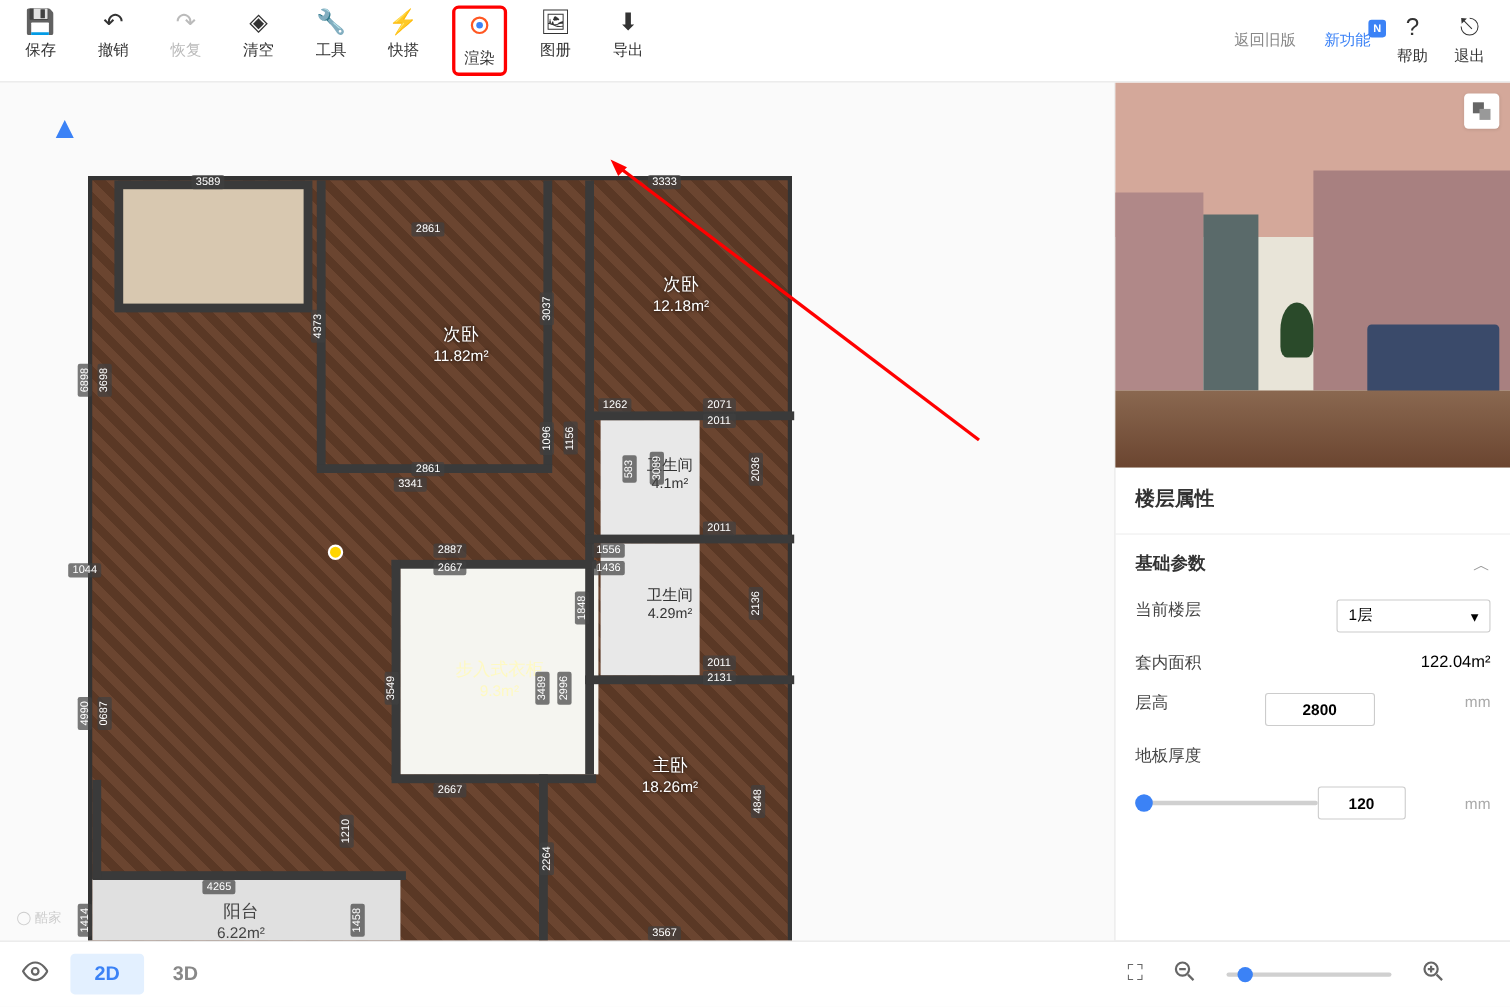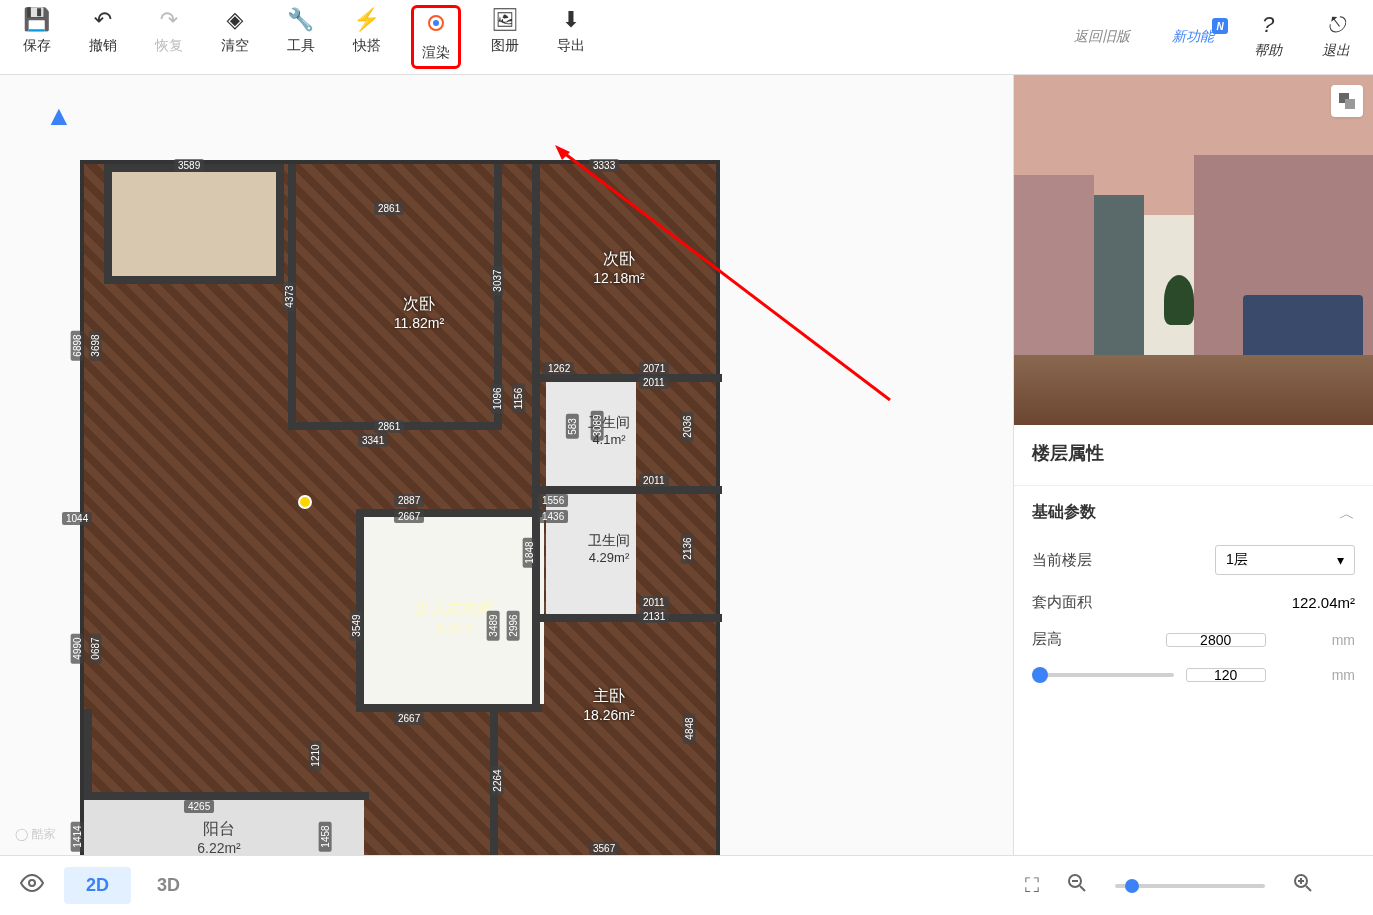--- a/index.html
+++ b/index.html
@@ -1,21 +1,21 @@
 <!DOCTYPE html>
 <html><head>
 <meta charset="utf-8">
 <style>
 * { margin: 0; padding: 0; box-sizing: border-box; font-family: -apple-system, "Microsoft YaHei", sans-serif; }
 body { width: 1373px; height: 915px; overflow: hidden; background: #fff; display: flex; flex-direction: column; }
 
 
 .top-toolbar { height: 75px; display: flex; align-items: center; padding: 0 15px; border-bottom: 1px solid #e0e0e0; }
 .toolbar-left { display: flex; gap: 22px; }
-.toolbar-right { margin-left: auto; display: flex; gap: 24px; align-items: center; font-style: italic; }
+.toolbar-right { margin-left: auto; display: flex; gap: 8px; align-items: center; }
 .tb-btn { display: flex; flex-direction: column; align-items: center; gap: 6px; cursor: pointer; padding: 4px 8px; color: #333; border-radius: 4px; position: relative; }
 .tb-btn.disabled { color: #bbb; }
 .tb-btn .icon { font-size: 22px; line-height: 1; }
 .tb-btn .label { font-size: 14px; }
 .tb-btn.highlighted { border: 3px solid #ff0000; border-radius: 6px; }
 .badge-n { position: absolute; top: -6px; right: -6px; background: #3b82f6; color: #fff; font-size: 10px; width: 16px; height: 16px; border-radius: 3px; display: flex; align-items: center; justify-content: center; font-weight: bold; }
 .old-version { font-size: 14px; color: #888; cursor: pointer; padding: 0 10px; }
 .new-feature { color: #3b82f6; }
 
 
@@ -37,27 +37,27 @@
 .right-panel { width: 360px; border-left: 1px solid #e0e0e0; display: flex; flex-direction: column; background: #fff; }
 .preview-3d { height: 350px; position: relative; background: linear-gradient(to bottom, #d4a89a 0%, #d4a89a 40%, #e8e4d8 40%, #e8e4d8 100%); }
 .preview-toggle { position: absolute; top: 10px; right: 10px; width: 32px; height: 32px; background: #fff; border-radius: 4px; display: flex; align-items: center; justify-content: center; cursor: pointer; box-shadow: 0 1px 3px rgba(0,0,0,0.1); }
 
 .panel-section { padding: 16px 18px; }
 .panel-title { font-size: 18px; font-weight: 600; color: #333; margin-bottom: 4px; }
 .section-divider { border-top: 1px solid #eee; }
 .collapsible-header { display: flex; justify-content: space-between; align-items: center; cursor: pointer; }
 .chevron { color: #999; }
 
-.prop-row { display: flex; align-items: center; margin-top: 18px; gap: 12px; }
+.prop-row { display: flex; margin-top: 18px; gap: 28px; }
 .prop-label { flex: 1; font-size: 15px; color: #444; }
 .prop-value { font-size: 15px; color: #000000; }
 .prop-select { width: 140px; height: 30px; border: 1px solid #ccc; border-radius: 3px; padding: 0 10px; font-size: 14px; display: flex; justify-content: space-between; align-items: center; cursor: pointer; }
-.prop-input { width: 100px; height: 14px; border: 1px solid #ccc; border-radius: 3px; padding: 0 8px; font-size: 14px; text-align: center; }
+.prop-input { width: 100px; height: 30px; border: 1px solid #ccc; border-radius: 3px; padding: 0 8px; font-size: 14px; text-align: center; font-weight: bold; }
 .unit { font-size: 14px; color: #aaa; margin-left: 6px; padding-left: 48px; }
-.slider-row { display: flex; align-items: center; gap: 12px; margin-top: 18px; }
+.slider-row { display: flex; align-items: center; margin-top: 18px; }
 .slider-track { flex: 1; height: 4px; background: #d0d0d0; border-radius: 2px; position: relative; }
 .slider-thumb { position: absolute; left: 0; top: -6px; width: 16px; height: 16px; background: #3b82f6; border-radius: 50%; cursor: pointer; }
 
 
 .bottom-bar { height: 60px; border-top: 1px solid #e0e0e0; display: flex; align-items: center; padding: 0 20px; gap: 20px; }
 .view-toggle { display: flex; gap: 4px; }
 .view-btn { padding: 8px 22px; font-size: 18px; font-weight: 600; border-radius: 4px; cursor: pointer; }
 .view-btn.active { background: #e3f0ff; color: #3b82f6; }
 .view-btn.inactive { color: #888; }
 .eye-icon { font-size: 22px; color: #666; cursor: pointer; }
@@ -286,20 +286,23 @@
         <span class="prop-label">套内面积</span>
         <span class="prop-value">122.04m²</span>
       </div>
 
       <div class="prop-row">
         <span class="prop-label">层高</span>
         <input class="prop-input" value="2800" style="">
         <span class="unit">mm</span>
       </div>
 
+      <div class="prop-row" style="margin-bottom:0">
+        <span class="prop-label">地板厚度</span>
+      </div>
       <div class="slider-row">
         <div class="slider-track">
           <div class="slider-thumb"></div>
         </div>
         <input class="prop-input" style="width: 80px;" value="120">
         <span class="unit">mm</span>
       </div>
     </div>
   </div>
 </div>

